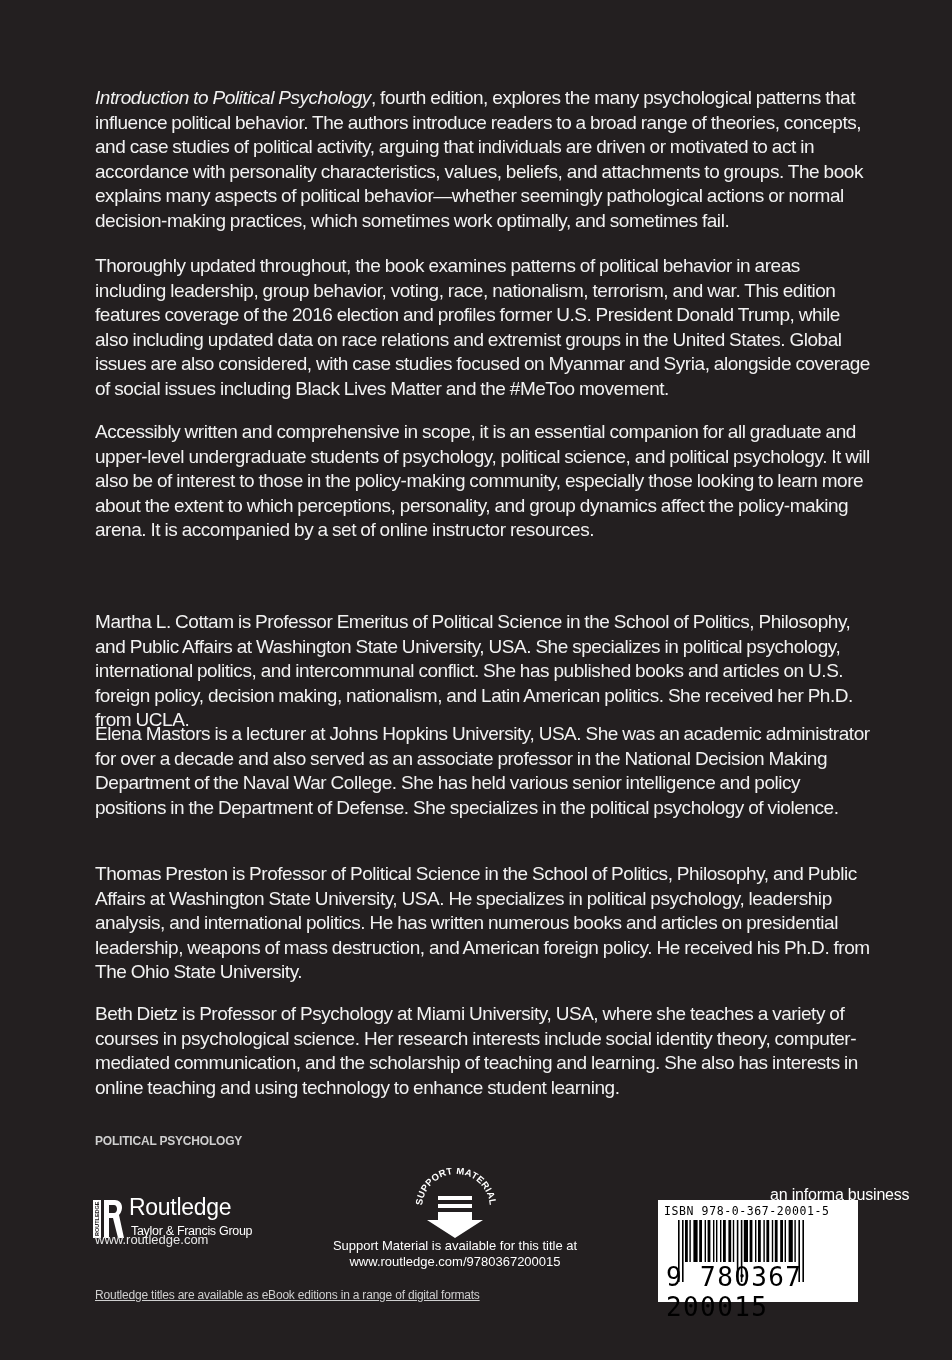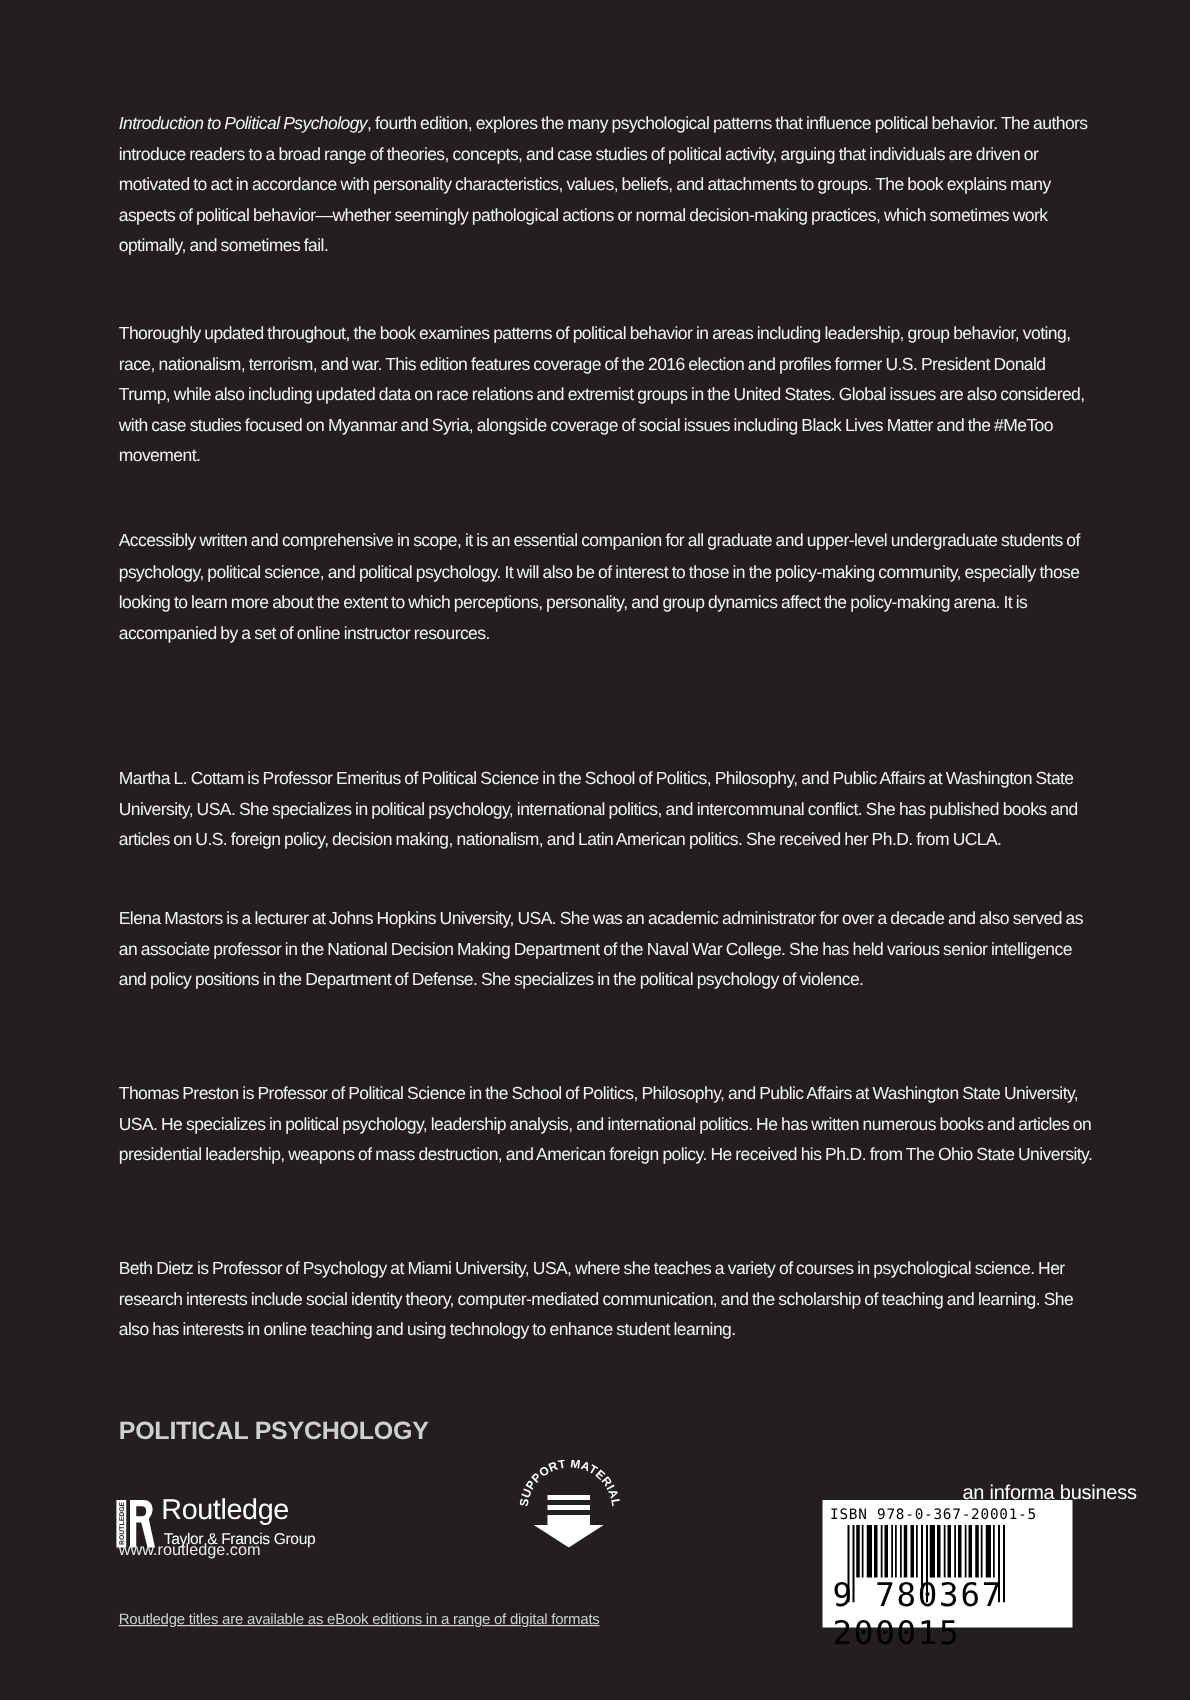--- a/index.html
+++ b/index.html
@@ -1,21 +1,21 @@
 <!DOCTYPE html>
 <html><head>
 <meta charset="utf-8">
 <style>
   html, body { margin:0; padding:0; }
   body { width:952px; height:1360px; background:#231f20; overflow:hidden; position:relative;
          font-family:"Liberation Sans", sans-serif; color:#f2f2f2; }
-  .txt { position:absolute; left:95px; width:780px; font-size:14px; line-height:24.5px;
+  .txt { position:absolute; left:95px; width:780px; font-size:19px; line-height:24.5px;
          letter-spacing:-0.45px; word-spacing:-0.5px; font-stretch:condensed; margin:0; }
   .txt b { font-weight:normal; }
-  .series { position:absolute; left:95px; top:1134px; font-size:20px; font-weight:bold; color:#cfcfcf; letter-spacing:-0.2px; }
+  .series { position:absolute; left:95px; top:1134px; font-size:12px; font-weight:bold; color:#cfcfcf; letter-spacing:-0.2px; }
   .logo { position:absolute; left:93px; top:1196px; width:200px; height:48px; }
   .logo-r { position:absolute; left:0; top:0; width:32px; height:46px; }
   .logo-name { position:absolute; left:36px; top:-2px; font-size:23px; color:#fff; letter-spacing:-0.3px; }
   .logo-sub { position:absolute; left:38px; top:28px; font-size:12.5px; color:#ffffff; letter-spacing:-0.3px; }
   .url { position:absolute; left:95px; top:1232px; font-size:13px; color:#e6e6e6; }
   .ebook { position:absolute; left:95px; top:1288px; font-size:12px; color:#cfcfcf; letter-spacing:-0.2px;text-decoration:underline; }
   .support { position:absolute; left:320px; top:1168px; width:270px; text-align:center; }
   .support-icon { display:block; margin:0 auto; width:110px; height:70px; }
   .support-text { font-size:13px; line-height:16px; color:#fff; margin-top:0px; }
   .informa { position:absolute; left:770px; top:1186px; font-size:16px; color:#fff; letter-spacing:-0.2px; }
@@ -59,20 +59,24 @@
 <div class="support">
   <svg class="support-icon" viewBox="0 0 110 70">
     <defs>
         <path id="arc" d="M22 40 A34 34 0 0 1 90 40"></path>
       </defs>
     <text font-size="9.5" font-weight="bold" font-family="Liberation Sans, sans-serif" fill="#fff" letter-spacing="0.3"><textPath href="#arc" startOffset="50%" text-anchor="middle">SUPPORT MATERIAL</textPath></text>
     <rect x="38" y="28" width="34" height="4" fill="#fff"></rect>
     <rect x="38" y="36" width="34" height="4" fill="#fff"></rect>
     <path d="M38 44 H72 V52 H83 L55 70 L27 52 H38 Z" fill="#fff"></path>
   </svg>
+  <div class="support-text">
+    <div>Support Material is available for this title at</div>
+    <div>www.routledge.com/9780367200015</div>
+  </div>
 </div>
 
 <div class="informa">an informa business</div>
 <div class="barcode">
   <div class="isbn">ISBN 978-0-367-20001-5</div>
   <svg class="bars" id="bars">
       <rect x="12" y="0" width="1.6" height="62" fill="#000"></rect>
       <rect x="16" y="0" width="1.6" height="62" fill="#000"></rect>
       <rect x="19" y="0" width="2.8" height="42" fill="#000"></rect>
       <rect x="23.4" y="0" width="1.4" height="42" fill="#000"></rect>

